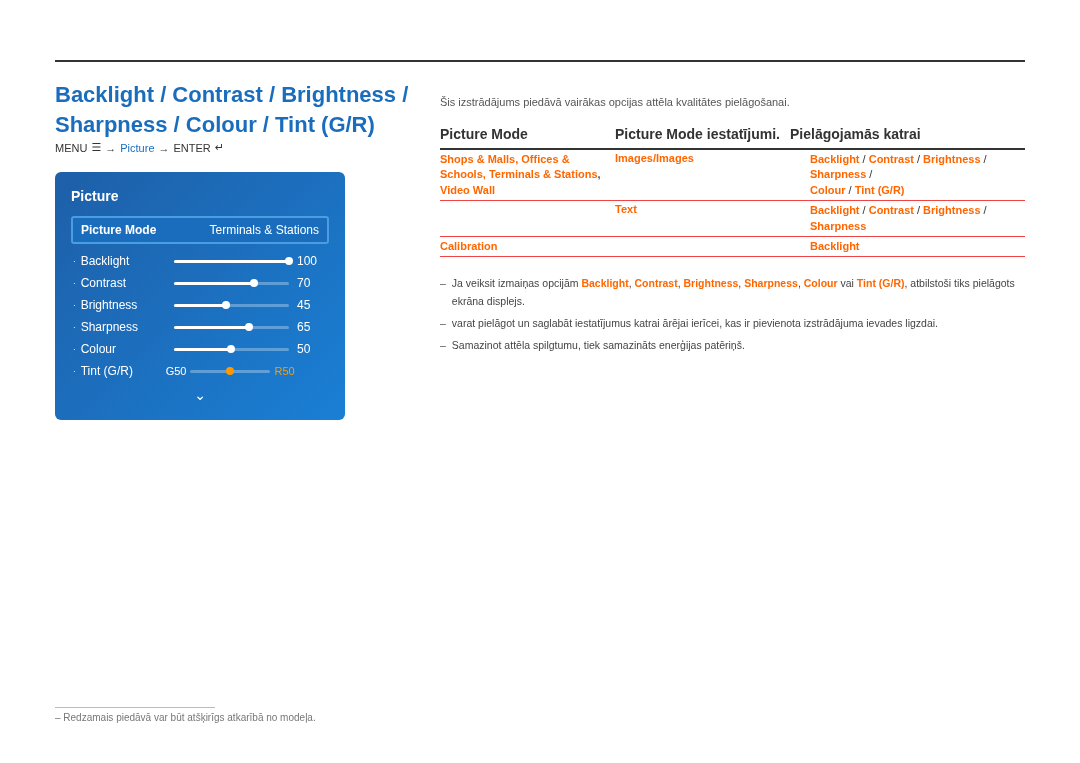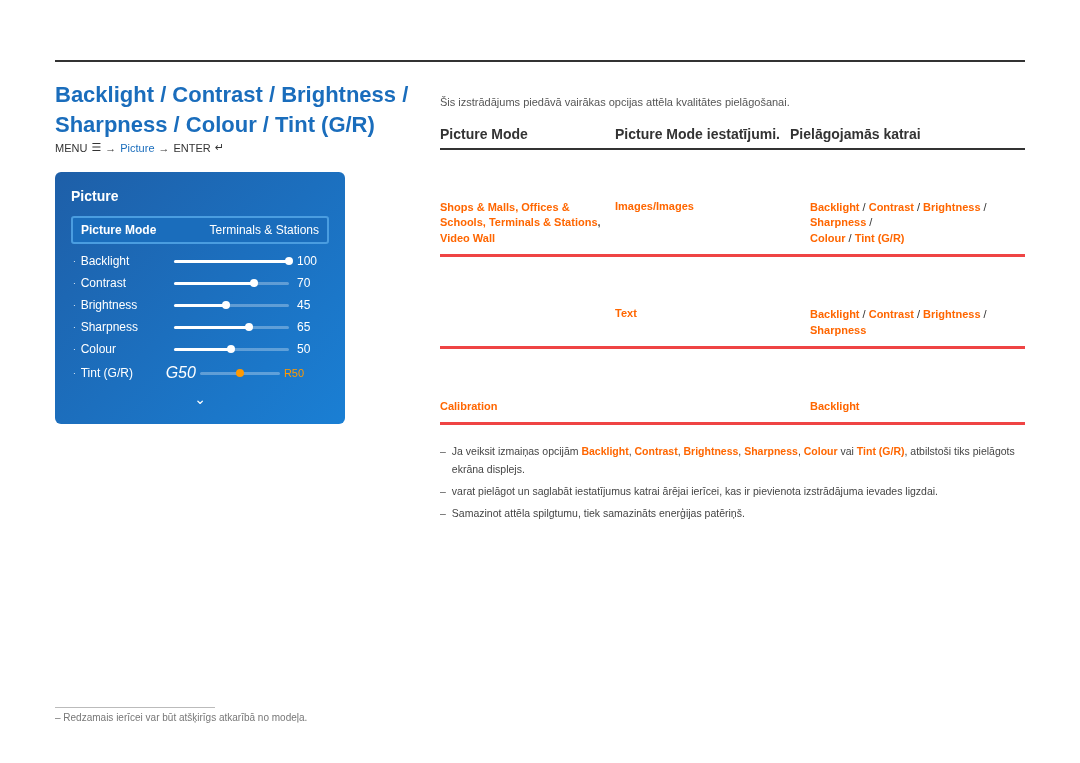--- a/index.html
+++ b/index.html
@@ -148,23 +148,22 @@
 
     .tint-label {
       color: #fff;
       font-size: 12px;
       width: 85px;
       flex-shrink: 0;
     }
 
     .tint-g50 {
       color: #fff;
-      font-size: 16px;
+      font-size: 11px;
       margin-right: 4px;
-      font-style: italic;
     }
 
     .tint-track {
       width: 80px;
       height: 3px;
       background: rgba(255,255,255,0.3);
       border-radius: 2px;
       position: relative;
     }
 
@@ -221,24 +220,23 @@
     .col-options { flex: 1; }
 
     .col-header {
       font-size: 14px;
       font-weight: bold;
       color: #333;
     }
 
     .table-row {
       display: flex;
-      border-bottom: 3px solid #ef4444;
-      padding: 8px 0;
+      border-bottom: 1px solid #ef4444;
+      padding: 2px 0;
       align-items: flex-start;
-      margin-top: 42px;
     }
 
     .cell-mode {
       width: 175px;
       flex-shrink: 0;
       font-size: 11px;
       color: #1a6dbc;
       font-weight: bold;
       line-height: 1.4;
     }
@@ -438,14 +436,14 @@
     </div>
     <div class="note-item">
       <span class="note-dash">–</span>
       <span>Samazinot attēla spilgtumu, tiek samazināts enerģijas patēriņš.</span>
     </div>
   </div>
 </div>
 
 <div class="divider-short"></div>
 <div class="footer-note">
-  <span>– Redzamais ierīcei var būt atšķirīgs atkarībā no modeļa.</span>
+  <span>– Redzamais piedāvā var būt atšķirīgs atkarībā no modeļa.</span>
 </div>
 
 </body></html>

